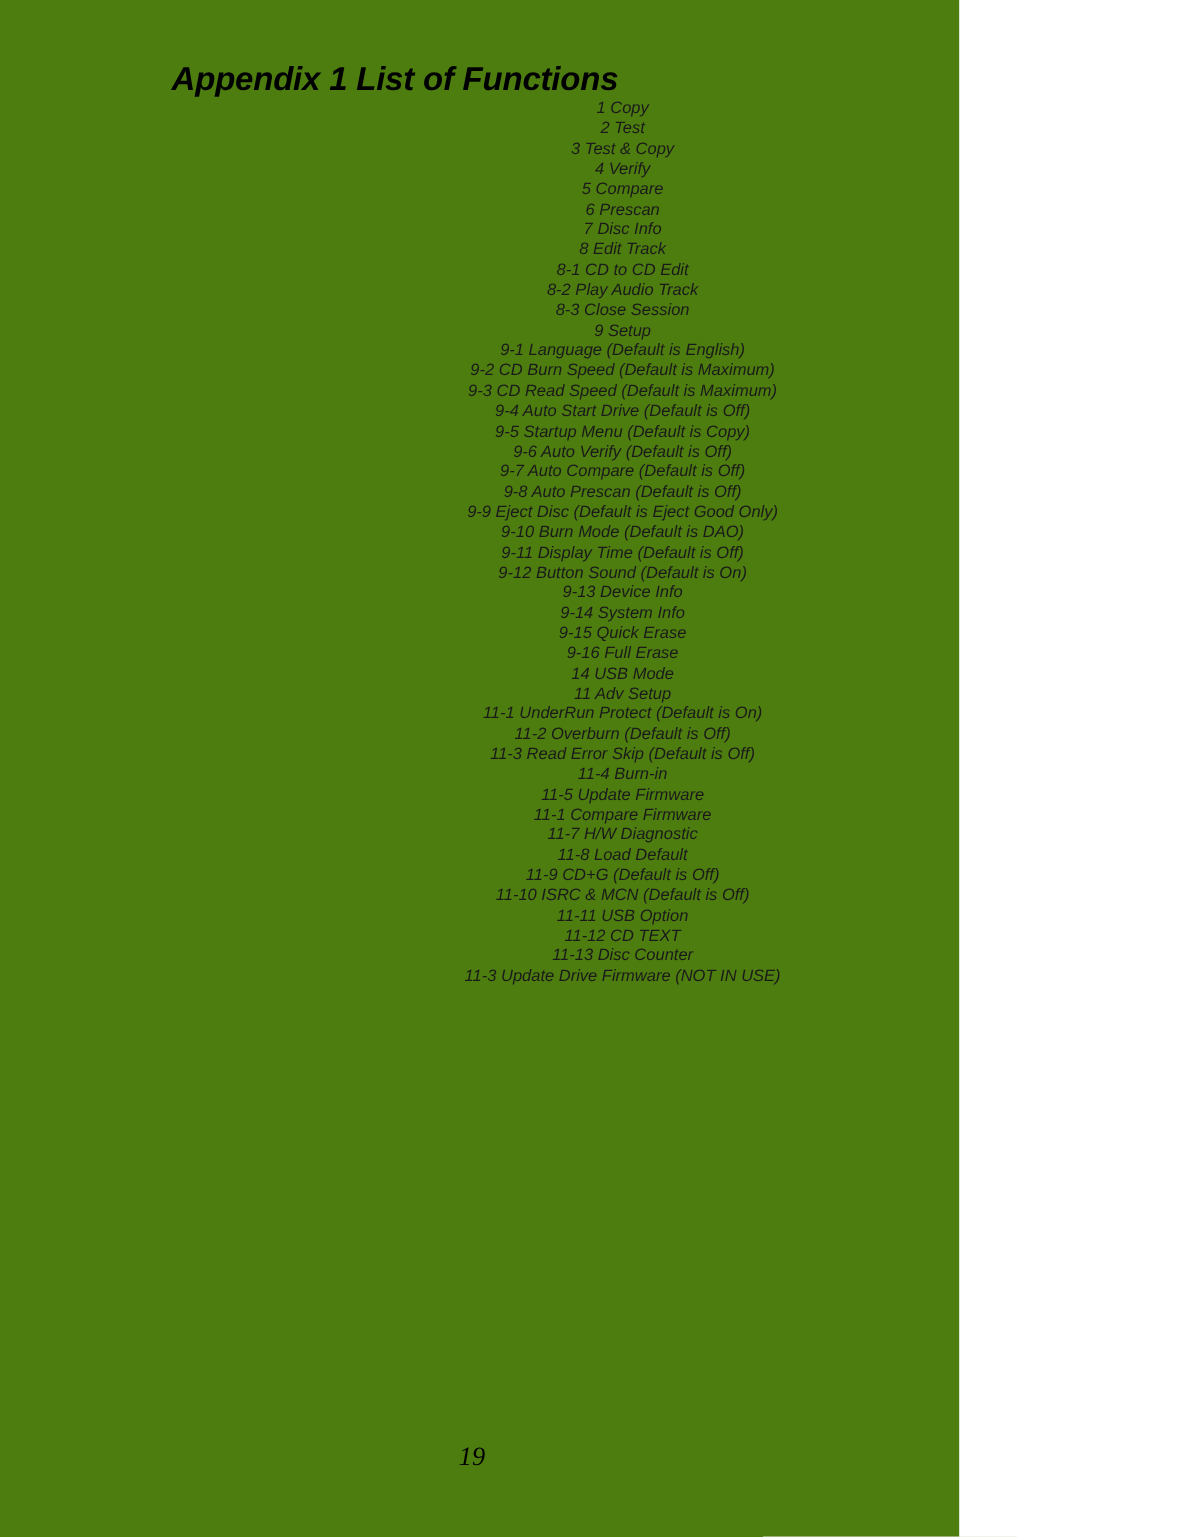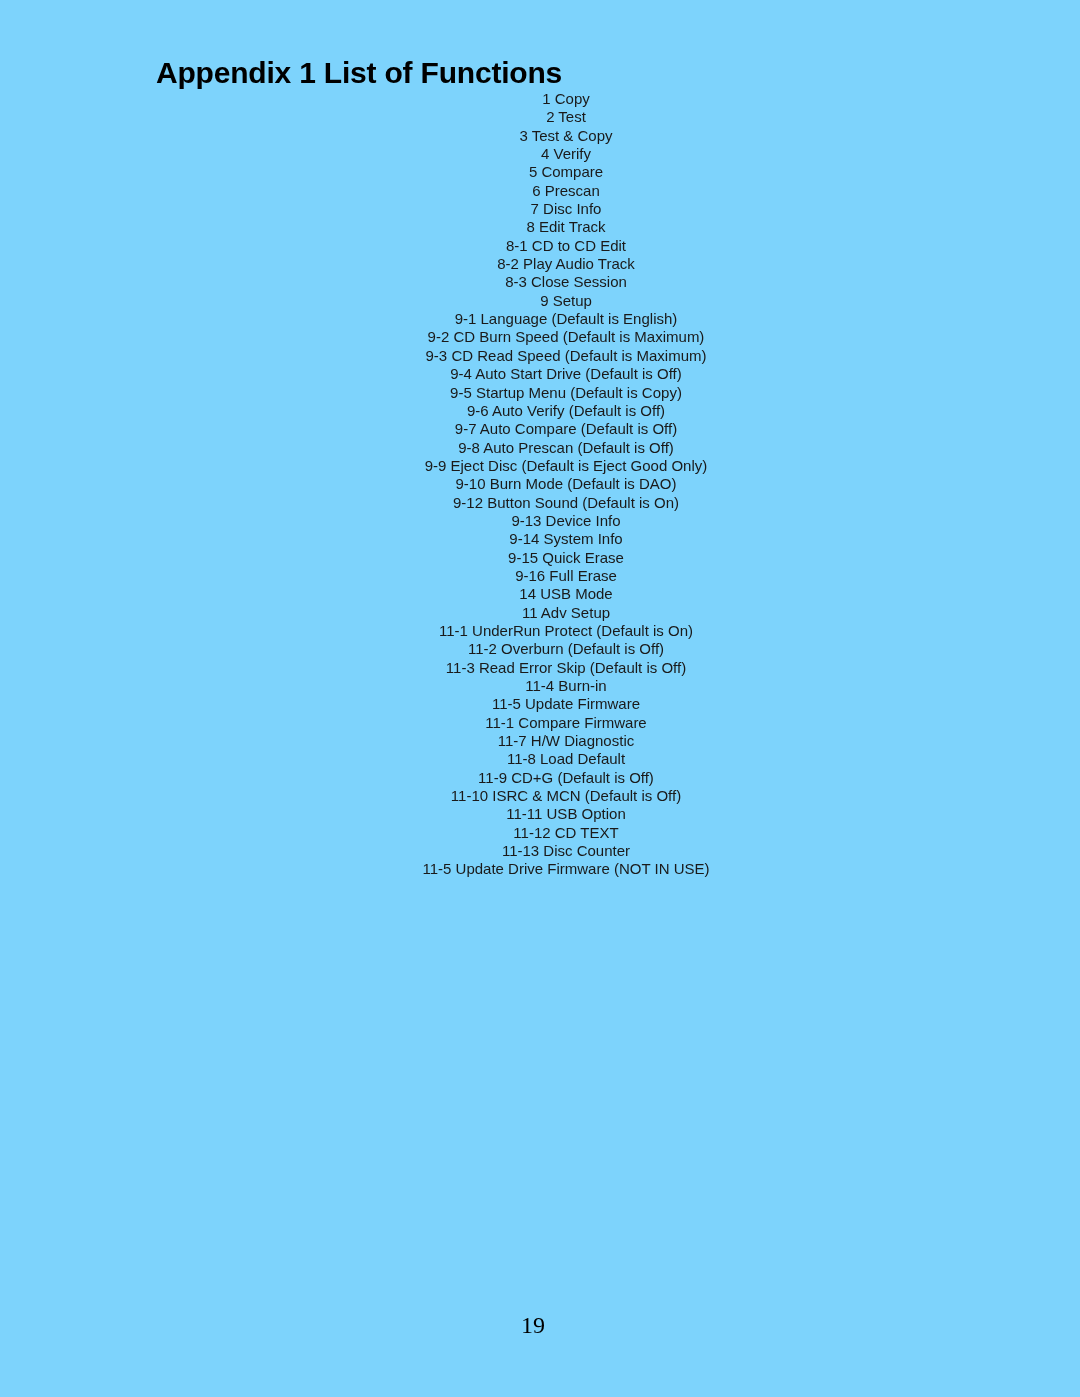--- a/index.html
+++ b/index.html
@@ -3,25 +3,26 @@
 <meta charset="utf-8">
 <style>
   html, body {
     margin: 0;
     padding: 0;
     background: #ffffff;
   }
 
   .page {
     position: relative;
-    width: 1080px;
+    width: 872px;
     height: 1397px;
-    background: #7dd3fc;
+    background: #4d7c0f;
     overflow: hidden;
     font-family: "Liberation Sans", sans-serif;
+    font-style: italic;
     -webkit-font-smoothing: antialiased;
   }
 
   
   .content {
     position: absolute;
     left: 156px;
     top: 56px;
     width: 820px;
   }
@@ -92,40 +93,41 @@
         <li class="function-item">9-1 Language (Default is English)</li>
         <li class="function-item">9-2 CD Burn Speed (Default is Maximum)</li>
         <li class="function-item">9-3 CD Read Speed (Default is Maximum)</li>
         <li class="function-item">9-4 Auto Start Drive (Default is Off)</li>
         <li class="function-item">9-5 Startup Menu (Default is Copy)</li>
         <li class="function-item">9-6 Auto Verify (Default is Off)</li>
         <li class="function-item">9-7 Auto Compare (Default is Off)</li>
         <li class="function-item">9-8 Auto Prescan (Default is Off)</li>
         <li class="function-item">9-9 Eject Disc (Default is Eject Good Only)</li>
         <li class="function-item">9-10 Burn Mode (Default is DAO)</li>
+        <li class="function-item">9-11 Display Time (Default is Off)</li>
         <li class="function-item">9-12 Button Sound (Default is On)</li>
         <li class="function-item">9-13 Device Info</li>
         <li class="function-item">9-14 System Info</li>
         <li class="function-item">9-15 Quick Erase</li>
         <li class="function-item">9-16 Full Erase</li>
         <li class="function-item">14 USB Mode</li>
         <li class="function-item">11 Adv Setup</li>
         <li class="function-item">11-1 UnderRun Protect (Default is On)</li>
         <li class="function-item">11-2 Overburn (Default is Off)</li>
         <li class="function-item">11-3 Read Error Skip (Default is Off)</li>
         <li class="function-item">11-4 Burn-in</li>
         <li class="function-item">11-5 Update Firmware</li>
         <li class="function-item">11-1 Compare Firmware</li>
         <li class="function-item">11-7 H/W Diagnostic</li>
         <li class="function-item">11-8 Load Default</li>
         <li class="function-item">11-9 CD+G (Default is Off)</li>
         <li class="function-item">11-10 ISRC &amp; MCN (Default is Off)</li>
         <li class="function-item">11-11 USB Option</li>
         <li class="function-item">11-12 CD TEXT</li>
         <li class="function-item">11-13 Disc Counter</li>
-        <li class="function-item">11-5 Update Drive Firmware (NOT IN USE)</li>
+        <li class="function-item">11-3 Update Drive Firmware (NOT IN USE)</li>
       </ul>
 
   </div>
 
   <div class="page-number">19</div>
 
 </div>
 
 </body></html>

